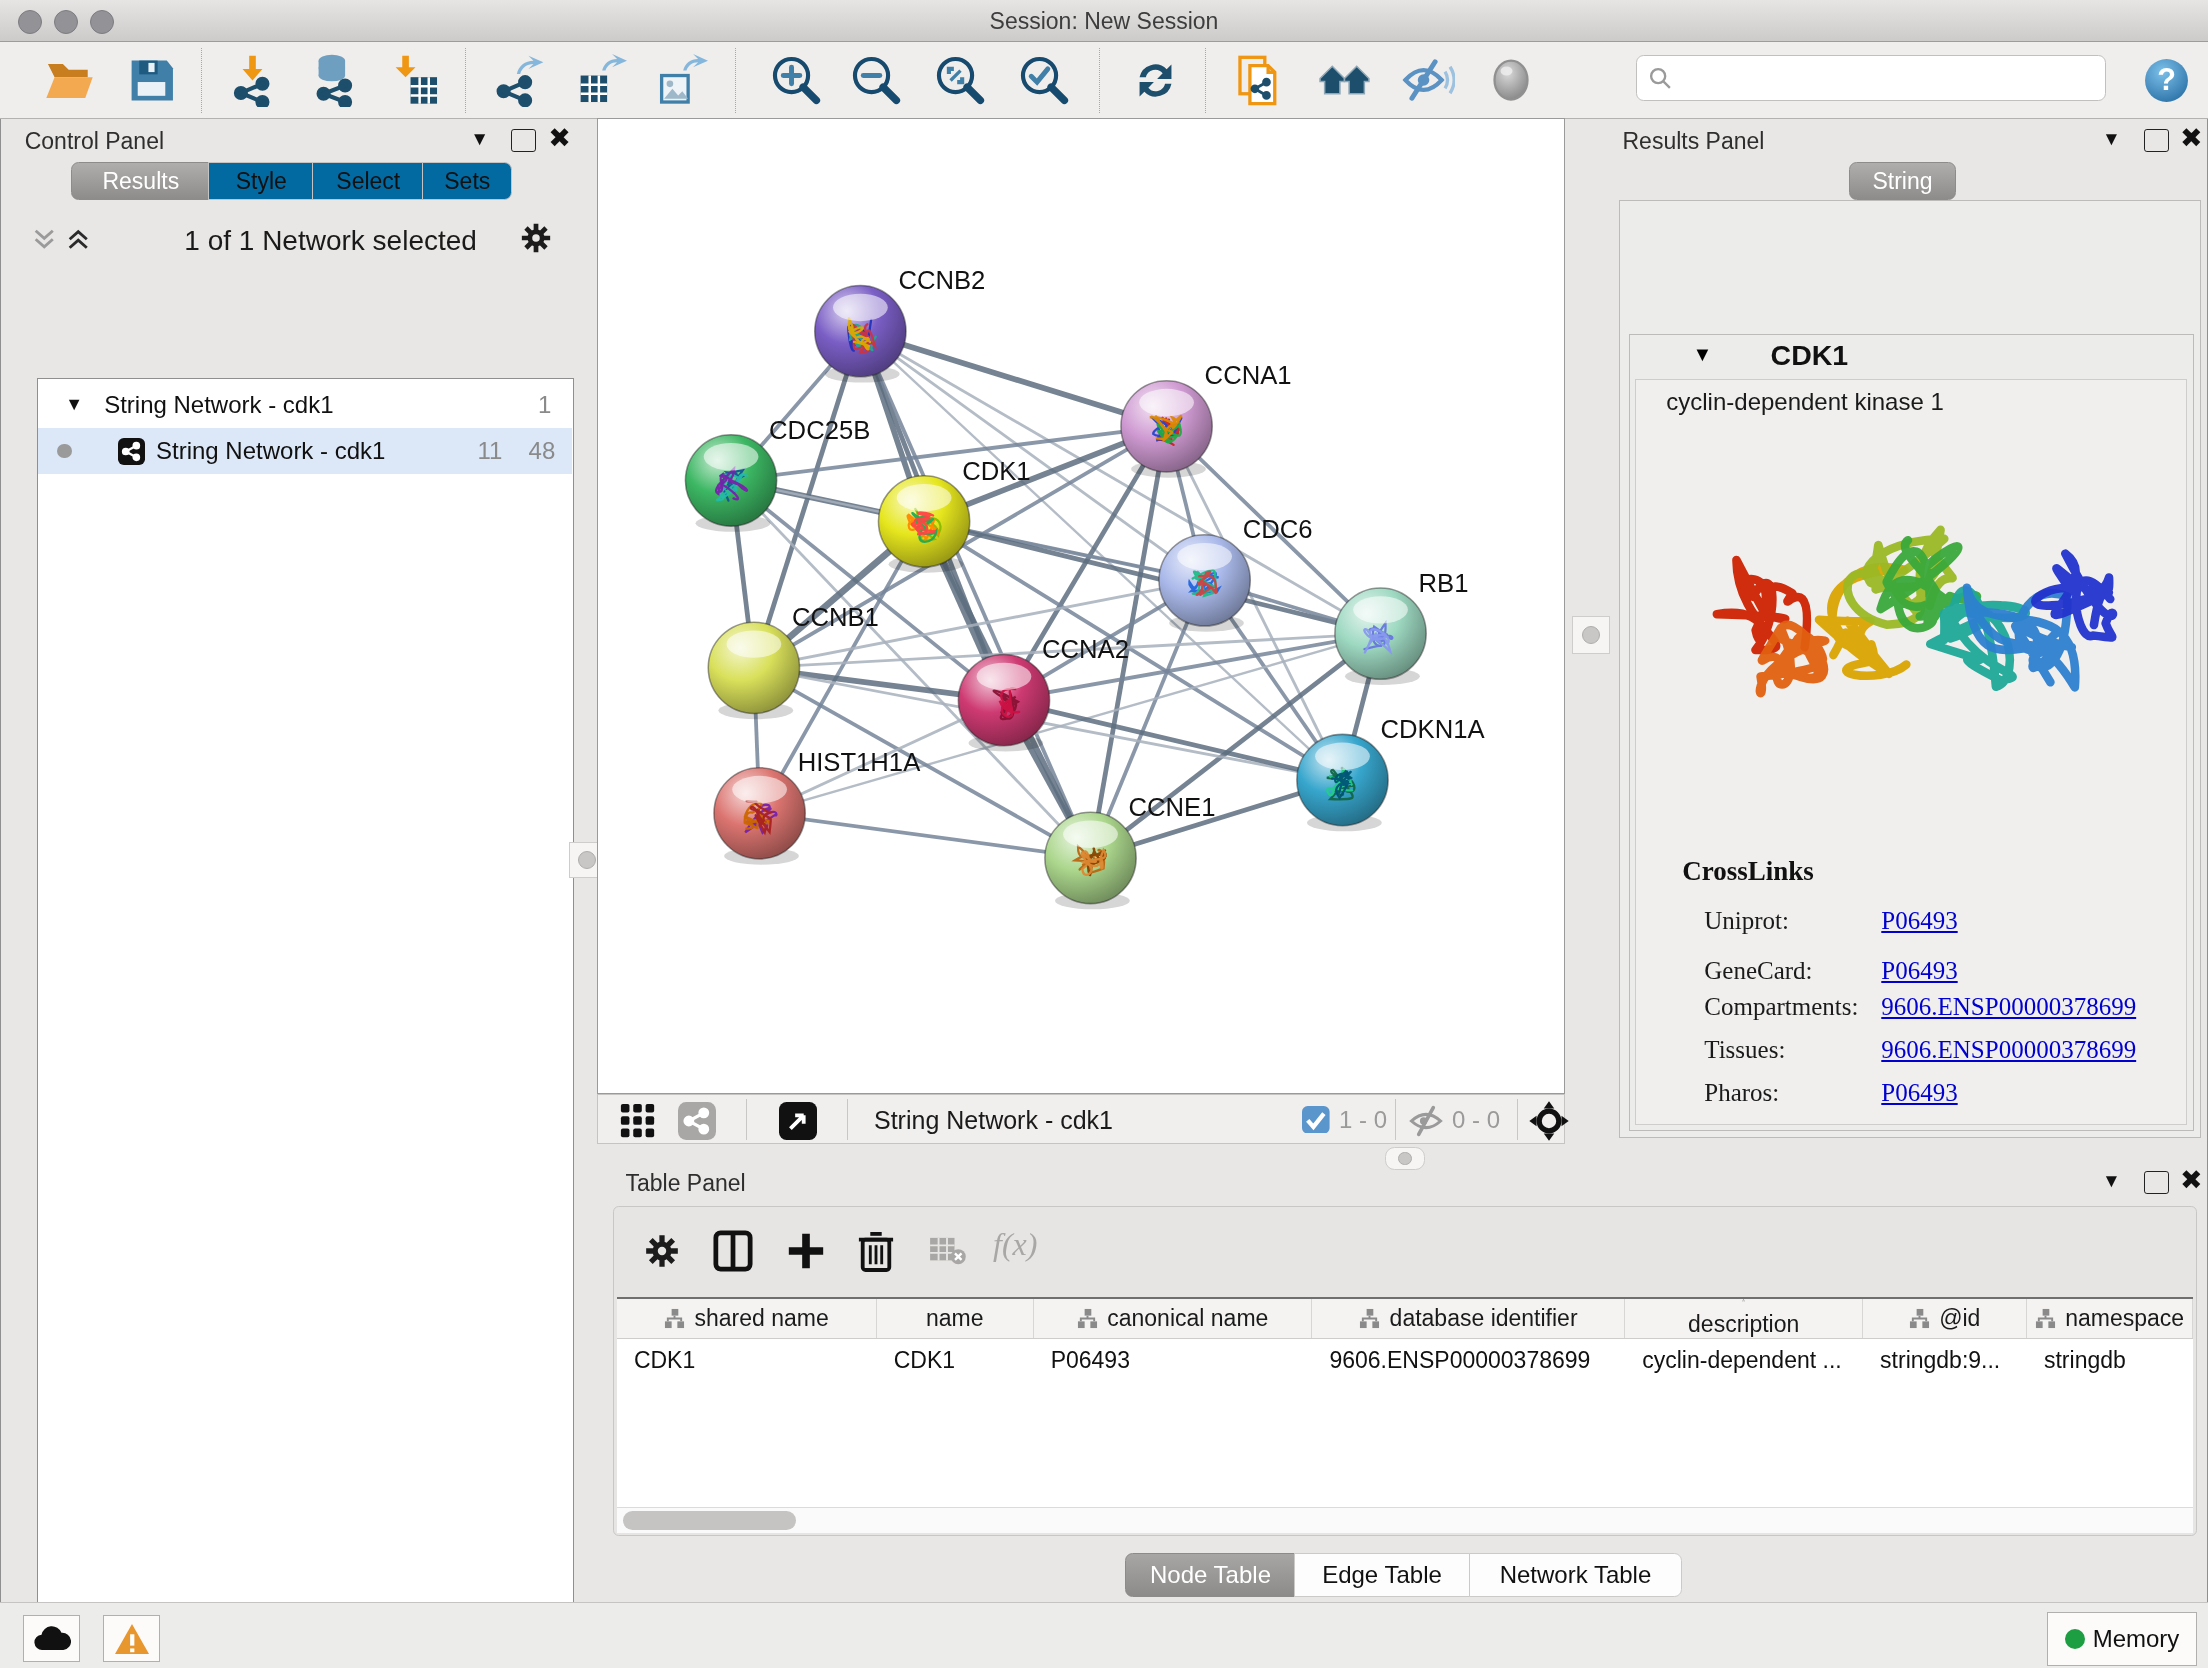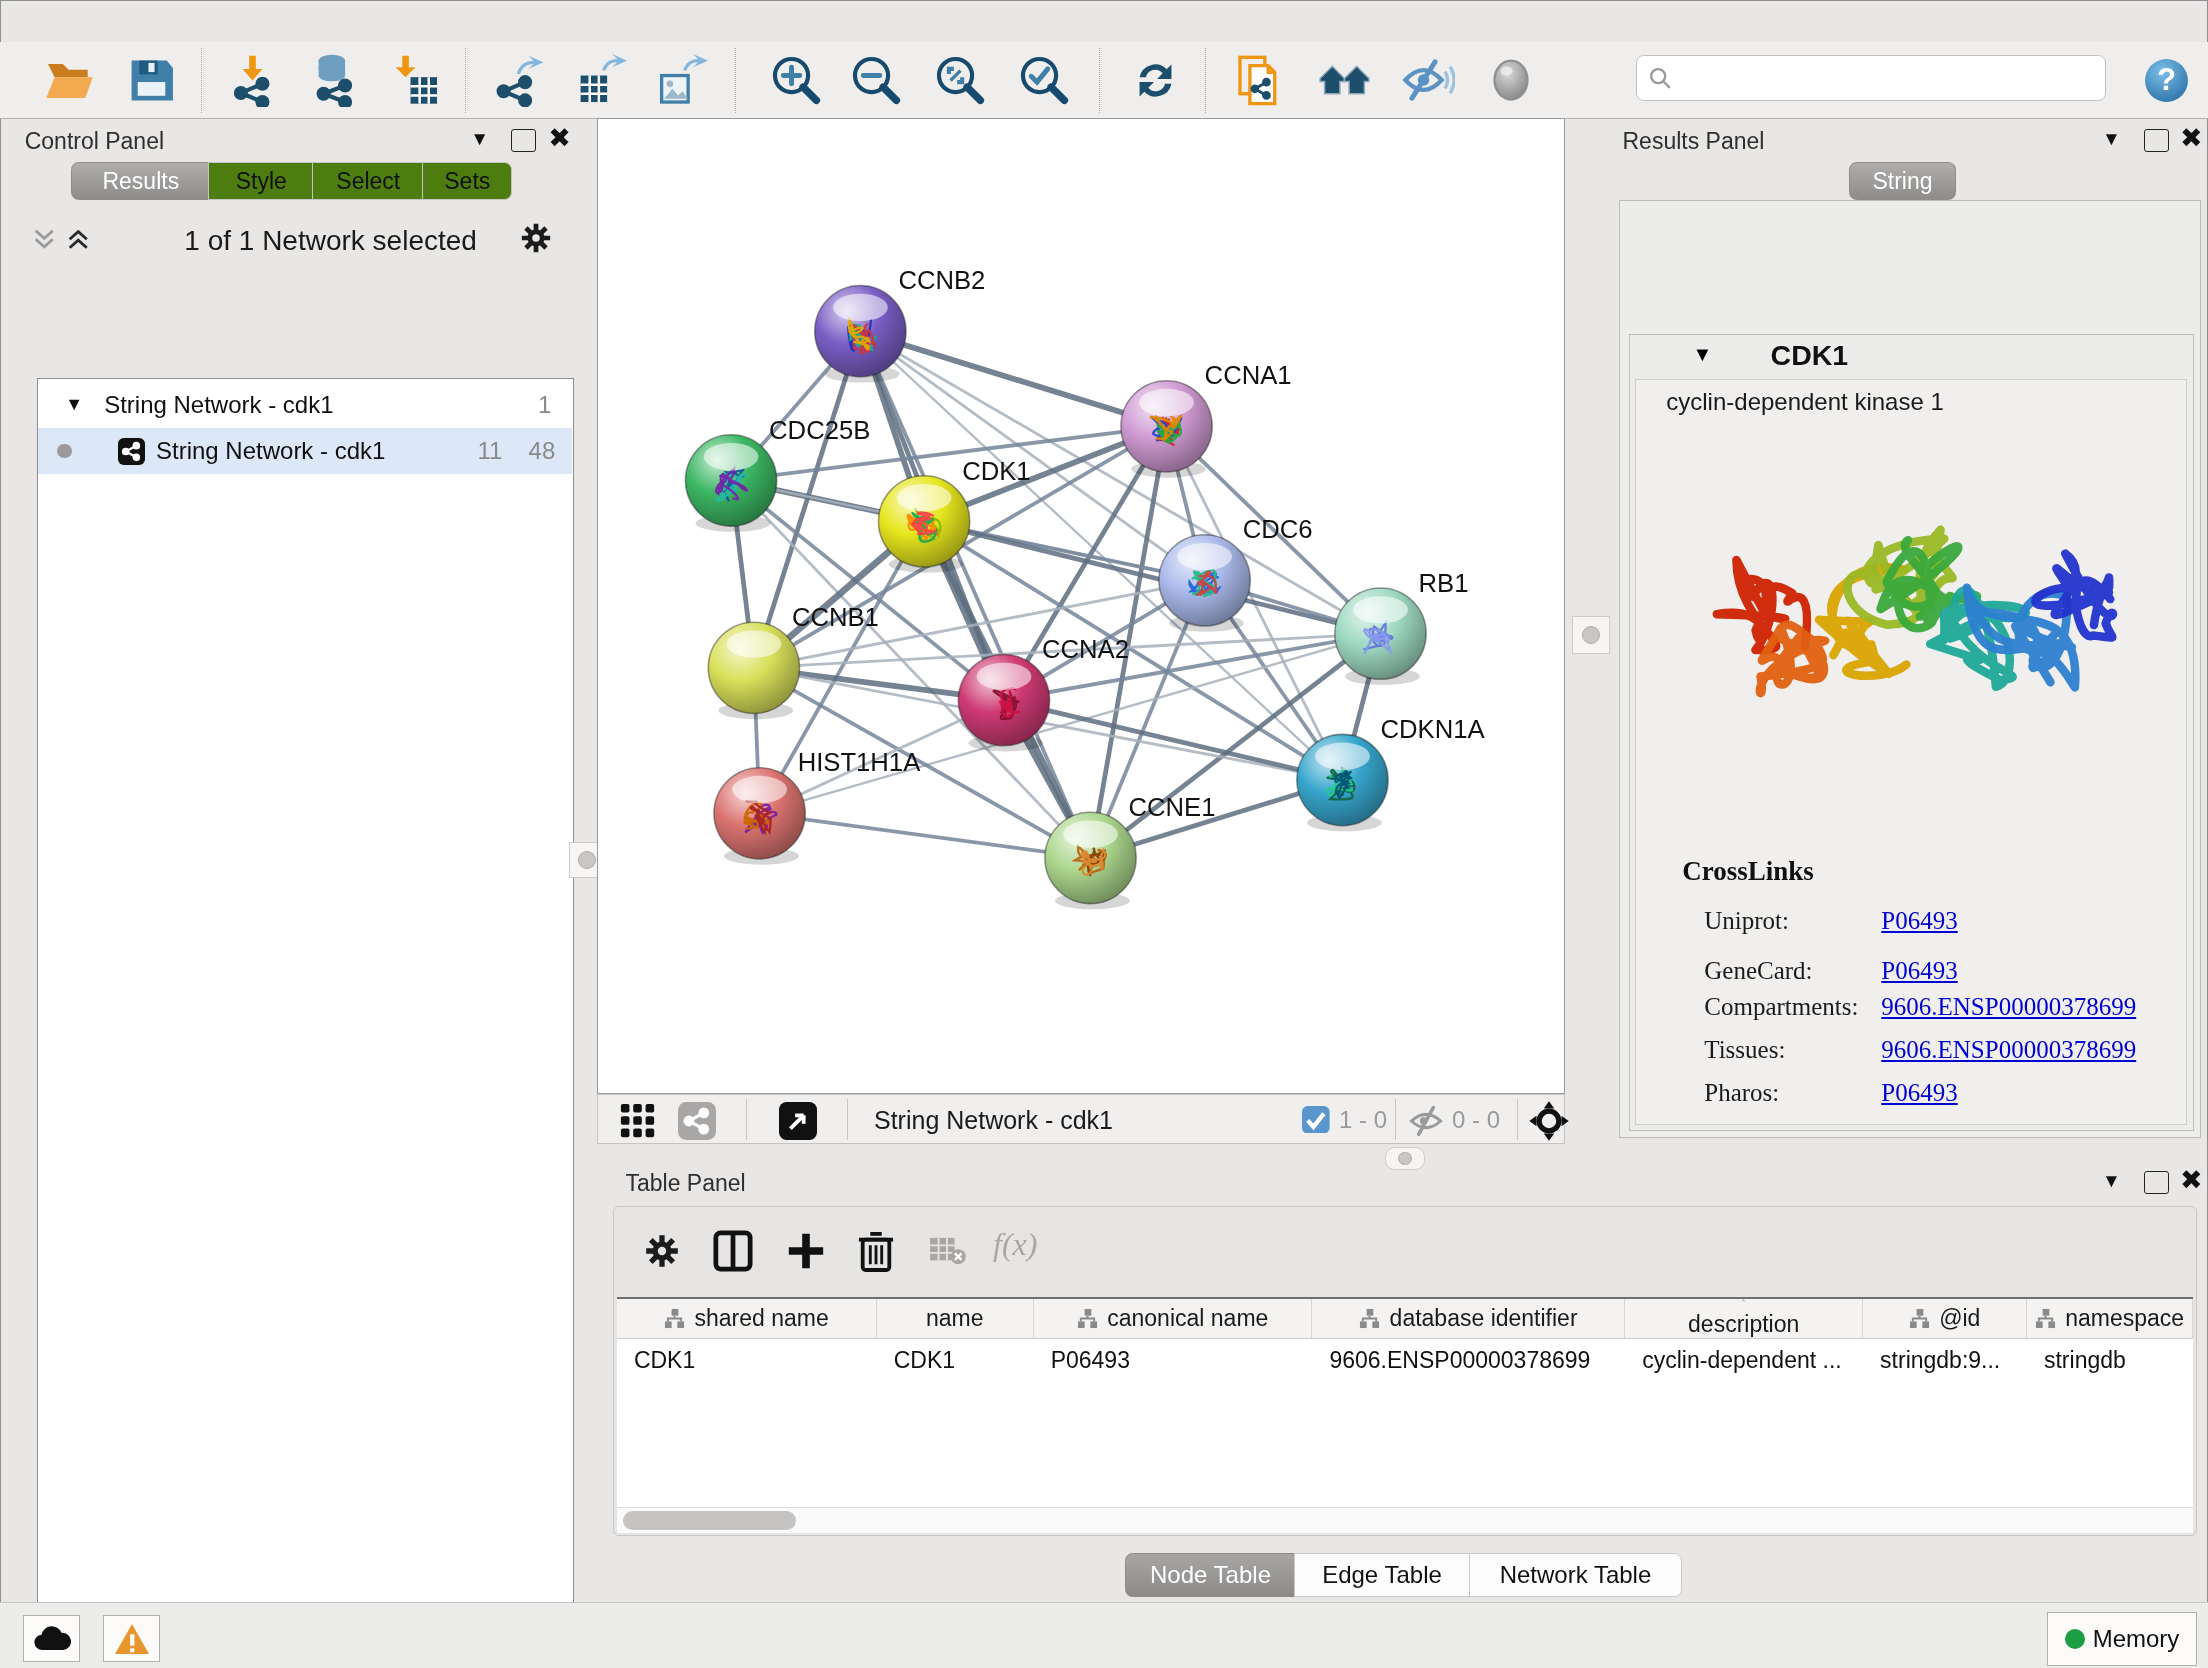--- a/index.html
+++ b/index.html
@@ -13,21 +13,21 @@
   
   #toolbar{left:0;top:42px;width:2208px;height:76px;background:#f0eeec;border-bottom:1px solid #b4b2b0;}
   .tbtn{top:9.5px;width:57px;height:57px;display:flex;align-items:center;justify-content:center;}
   .tsep{top:5.7px;width:0;height:65px;border-left:1.9px dotted #a9a7a5;}
   #searchbox{left:1636px;top:13.3px;width:470px;height:46px;background:#fff;border:1px solid #c2c0be;border-radius:7.6px;display:flex;align-items:center;padding-left:11.4px;box-sizing:border-box;}
   
   .ptitle{font-size:23px;color:#2e2e2e;}
   .pminbtn{width:23px;height:21px;border:1.9px solid #222;border-radius:2.9px;}
   .pxbtn{font-size:27px;font-weight:bold;color:#111;line-height:21px;}
   .parrow{font-size:19px;color:#111;}
-  .tab{height:36px;display:flex;align-items:center;justify-content:center;font-size:23px;background:#4d7c0f;border:1px solid #c6c4c2;color:#111;}
+  .tab{height:36px;display:flex;align-items:center;justify-content:center;font-size:23px;background:#0369a1;border:1px solid #c6c4c2;color:#111;}
   .tab.sel{background:linear-gradient(#b0aeac,#8e8c8a);color:#fff;border-color:#8e8c8a;}
   
   #treebox{left:24px;top:260px;width:537px;height:1312px;background:#fff;border:1.9px solid #8f8f8f;box-sizing:border-box;}
   .trow{position:absolute;left:0;width:534px;height:46px;display:flex;align-items:center;font-size:24px;color:#111;}
   .trow .cnt{color:#8a8a8a;}
   
   #netcanvas{left:597px;top:118px;width:968px;height:976px;background:#fff;border:1px solid #9a9a9a;box-sizing:border-box;}
   #nettools{left:597px;top:1094px;width:968px;height:50px;background:#f1efee;border:1px solid #c6c4c2;box-sizing:border-box;}
   .ntsep{position:absolute;top:3.8px;height:41px;border-left:1px solid #c9c7c5;}
   .ntcount{font-size:24px;color:#9a9a9a;}
@@ -52,20 +52,26 @@
   .btab.sel{background:linear-gradient(#a8a6a4,#8d8b89);color:#fff;border-color:#8d8b89;}
   
   #statusbar{left:0;top:1602px;width:2208px;height:67px;background:#ececea;border-top:1px solid #c6c4c2;}
   .sbtn{background:#fcfbfa;border:1.9px solid #b2b0ae;display:flex;align-items:center;justify-content:center;}
 </style>
 </head>
 <body>
 
 <div id="window">
 
+  <div class="abs" id="titlebar">
+    <div class="abs traffic" style="left:18px"></div>
+    <div class="abs traffic" style="left:54px"></div>
+    <div class="abs traffic" style="left:90px"></div>
+    <div class="abs" id="wintitle">Session: New Session</div>
+  </div>
 
   <div class="abs" id="toolbar">
     <div class="abs tbtn" style="left:41px">
       <svg width="53" height="53" viewBox="0 0 64 64">
         <path d="M6 12h18l7 7h23v9H14z" fill="#c87d1e"></path>
           <path d="M4 53l10-25h46l-9 25z" fill="#f2a94f"></path>
       </svg>
       </div>
     <div class="abs tbtn" style="left:123px">
       <svg width="49" height="49" viewBox="0 0 64 64">

